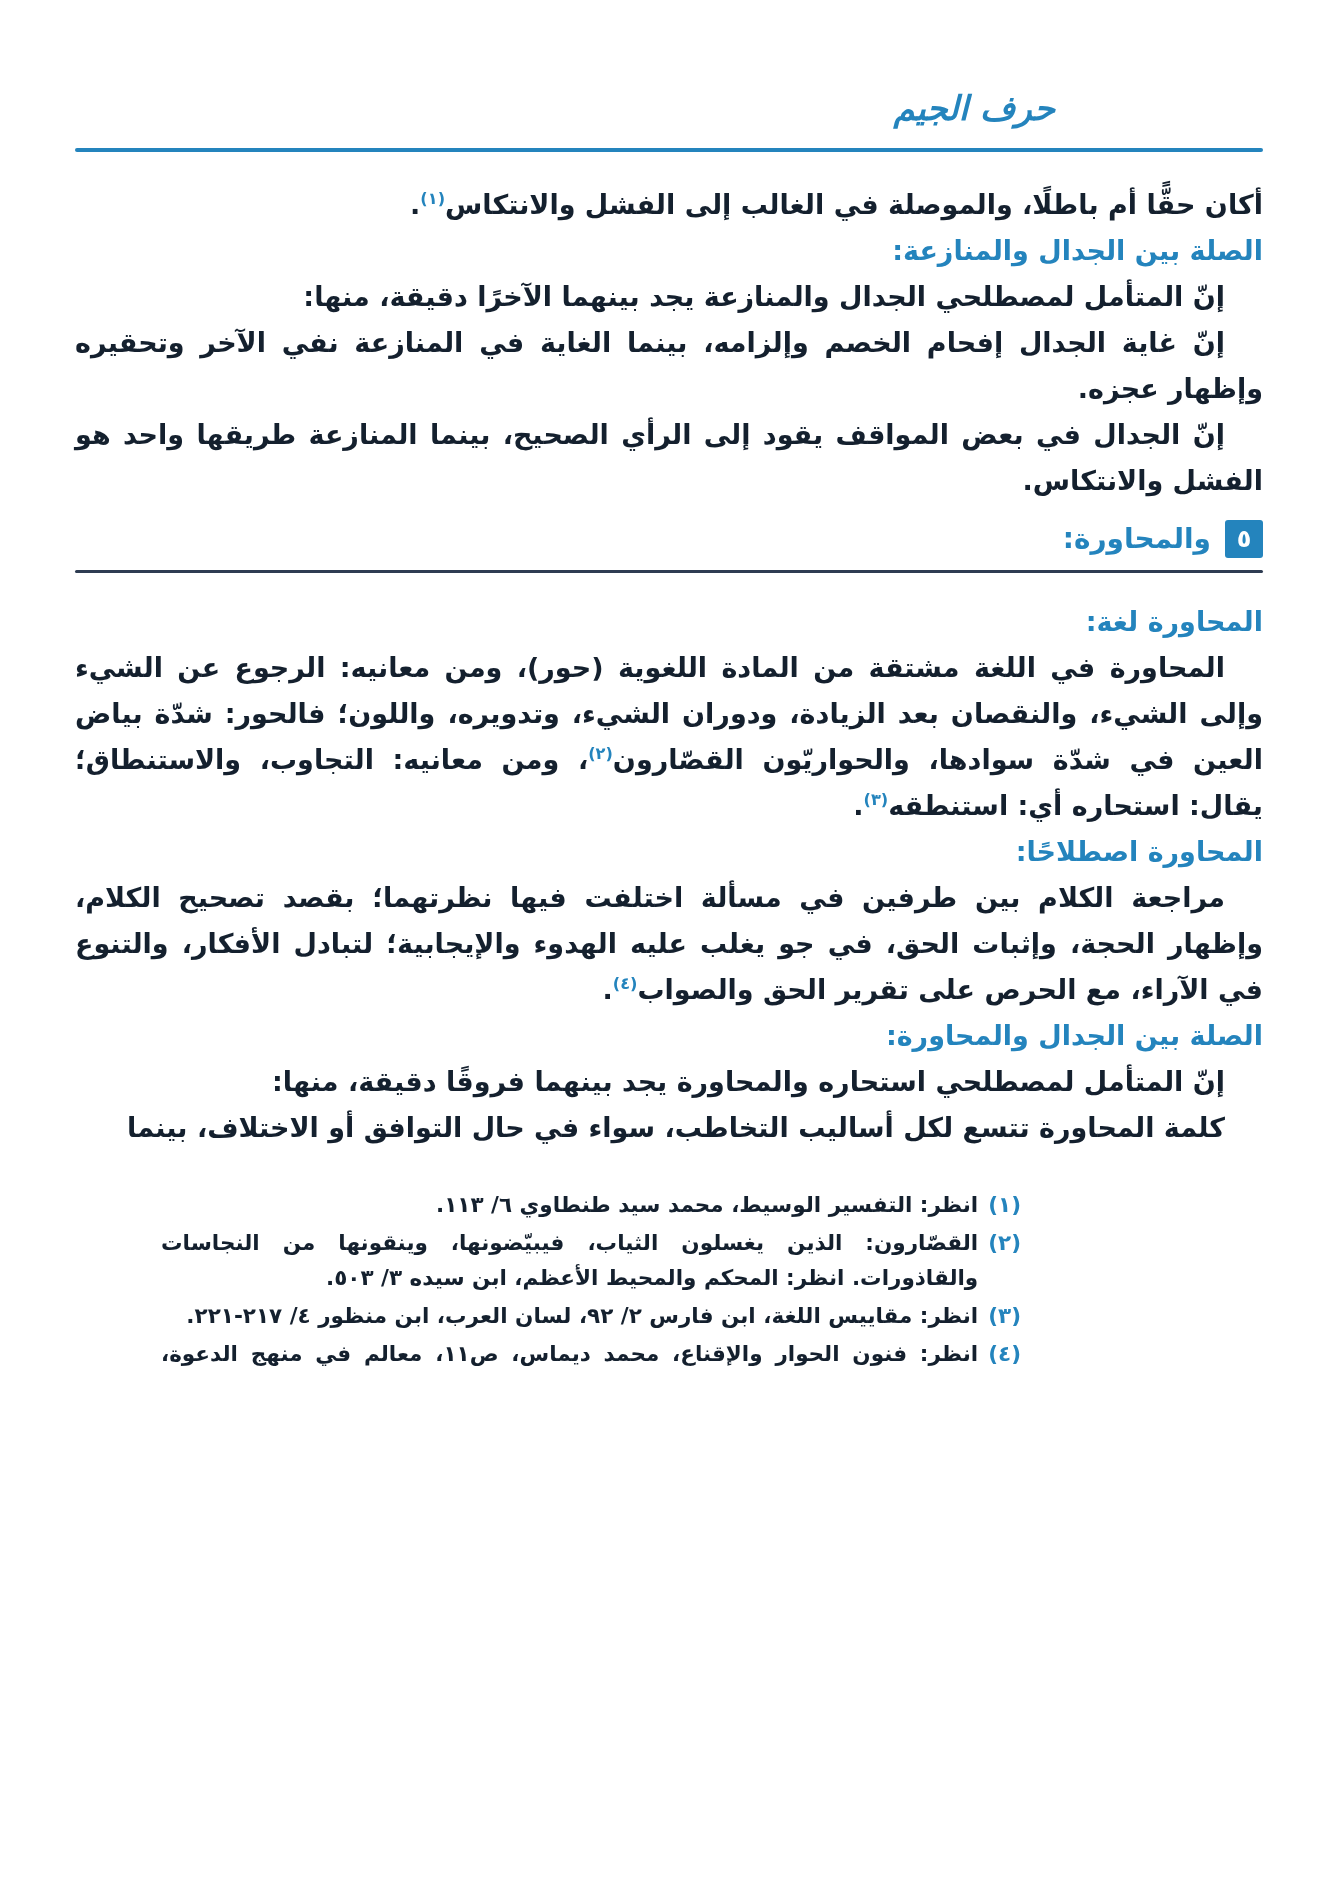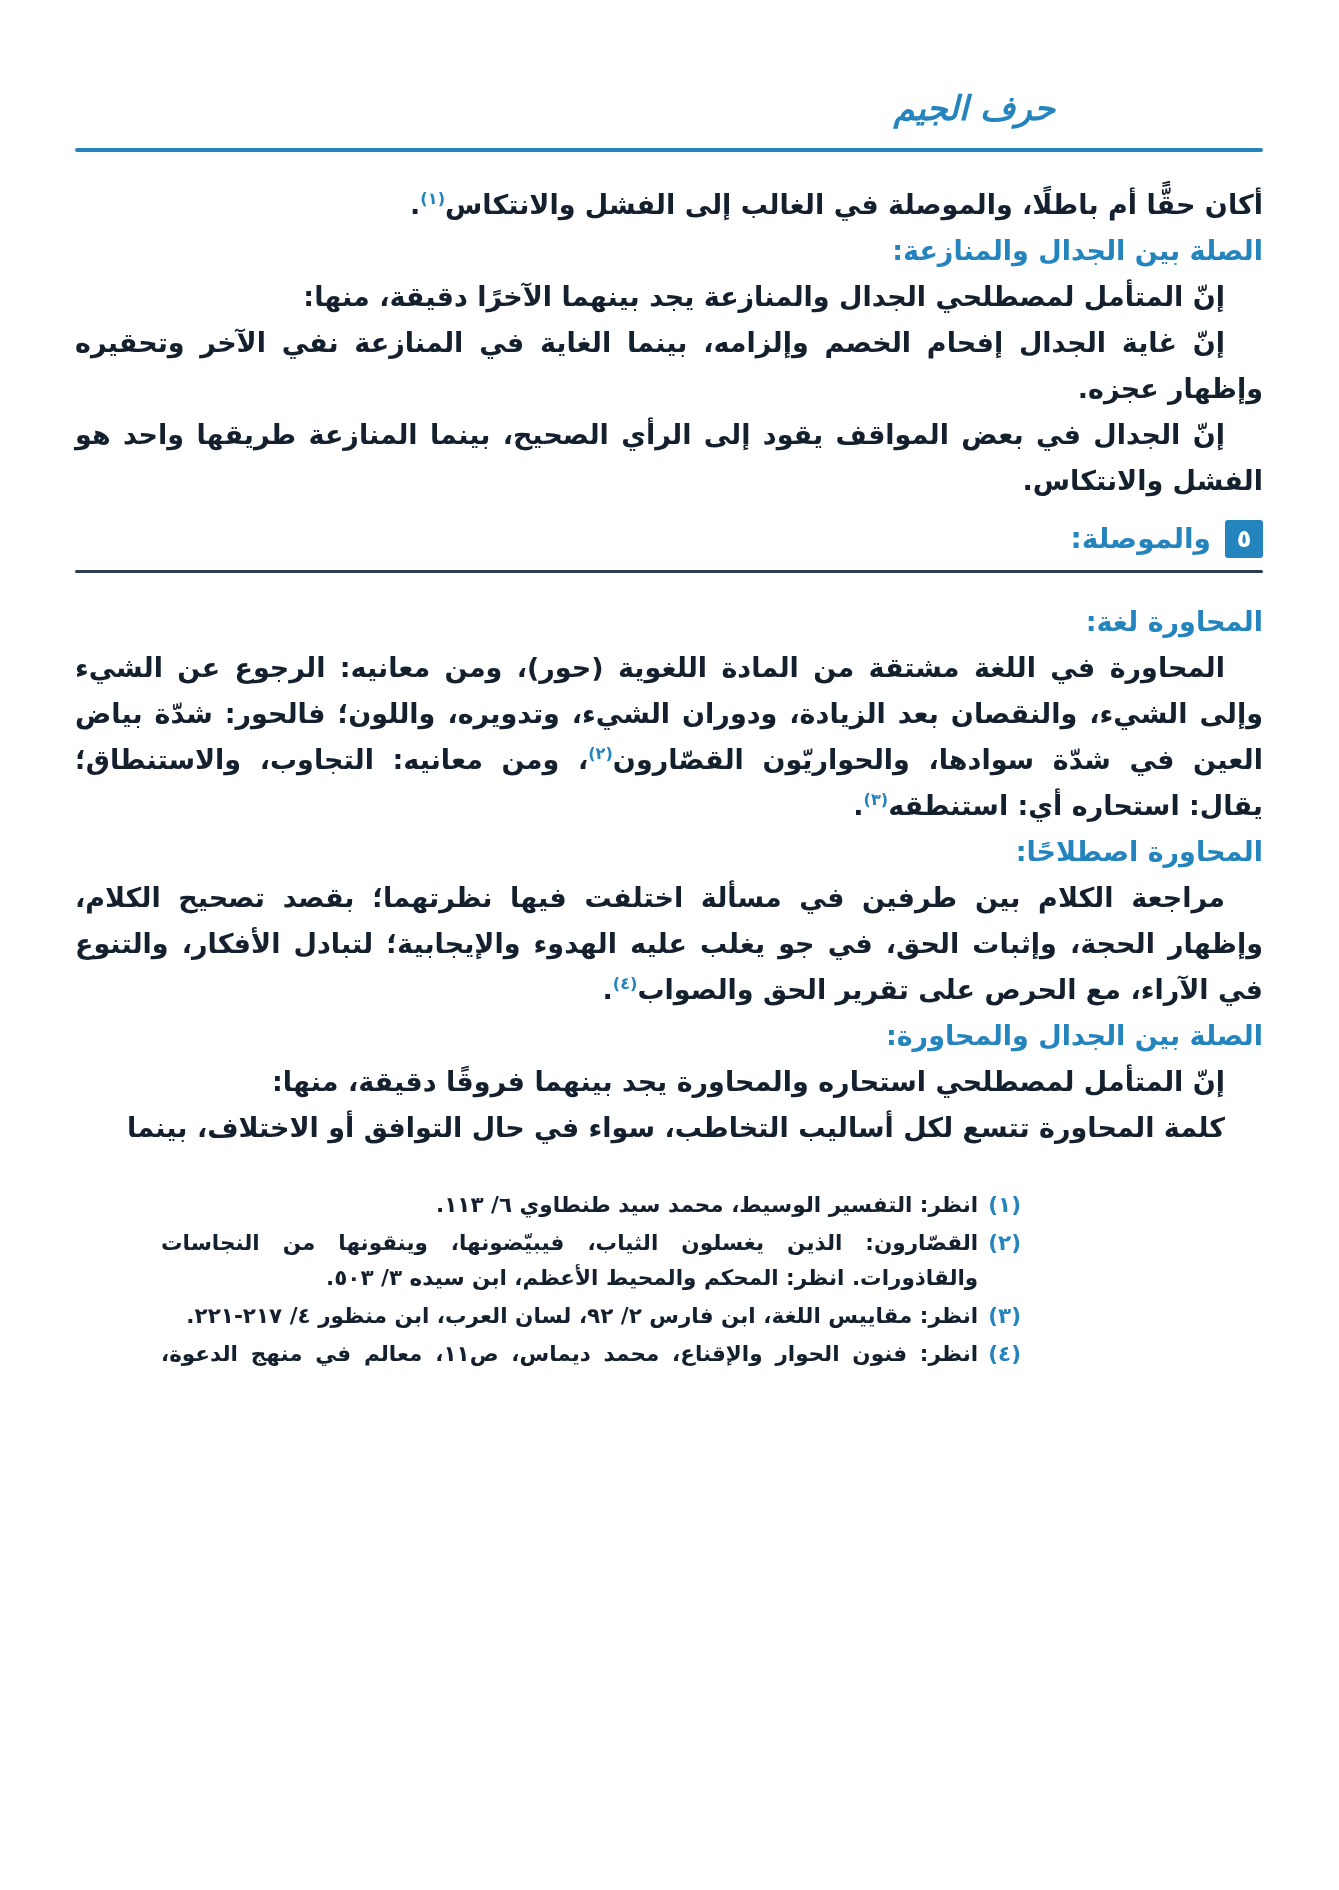--- a/index.html
+++ b/index.html
@@ -114,21 +114,21 @@
     <p class="body-p no-indent"><span>أكان حقًّا أم باطلًا، والموصلة في الغالب إلى الفشل والانتكاس</span><sup class="fn-ref">(١)</sup><span>.</span></p>
 
     <h3 class="subheading">الصلة بين الجدال والمنازعة:</h3>
 
     <p class="body-p">إنّ المتأمل لمصطلحي الجدال والمنازعة يجد بينهما الآخرًا دقيقة، منها:</p>
     <p class="body-p">إنّ غاية الجدال إفحام الخصم وإلزامه، بينما الغاية في المنازعة نفي الآخر وتحقيره وإظهار عجزه.</p>
     <p class="body-p">إنّ الجدال في بعض المواقف يقود إلى الرأي الصحيح، بينما المنازعة طريقها واحد هو الفشل والانتكاس.</p>
 
     <div class="section-head">
       <span class="num-badge">٥</span>
-      <span class="section-title">والموصلة:</span>
+      <span class="section-title">والمحاورة:</span>
     </div>
     <div class="section-rule"></div>
 
     <h3 class="subheading">المحاورة لغة:</h3>
     <p class="body-p"><span>المحاورة في اللغة مشتقة من المادة اللغوية (حور)، ومن معانيه: الرجوع عن الشيء وإلى الشيء، والنقصان بعد الزيادة، ودوران الشيء، وتدويره، واللون؛ فالحور: شدّة بياض العين في شدّة سوادها، والحواريّون القصّارون</span><sup class="fn-ref">(٢)</sup><span>، ومن معانيه: التجاوب، والاستنطاق؛ يقال: استحاره أي: استنطقه</span><sup class="fn-ref">(٣)</sup><span>.</span></p>
 
     <h3 class="subheading">المحاورة اصطلاحًا:</h3>
     <p class="body-p"><span>مراجعة الكلام بين طرفين في مسألة اختلفت فيها نظرتهما؛ بقصد تصحيح الكلام، وإظهار الحجة، وإثبات الحق، في جو يغلب عليه الهدوء والإيجابية؛ لتبادل الأفكار، والتنوع في الآراء، مع الحرص على تقرير الحق والصواب</span><sup class="fn-ref">(٤)</sup><span>.</span></p>
 
     <h3 class="subheading">الصلة بين الجدال والمحاورة:</h3>

